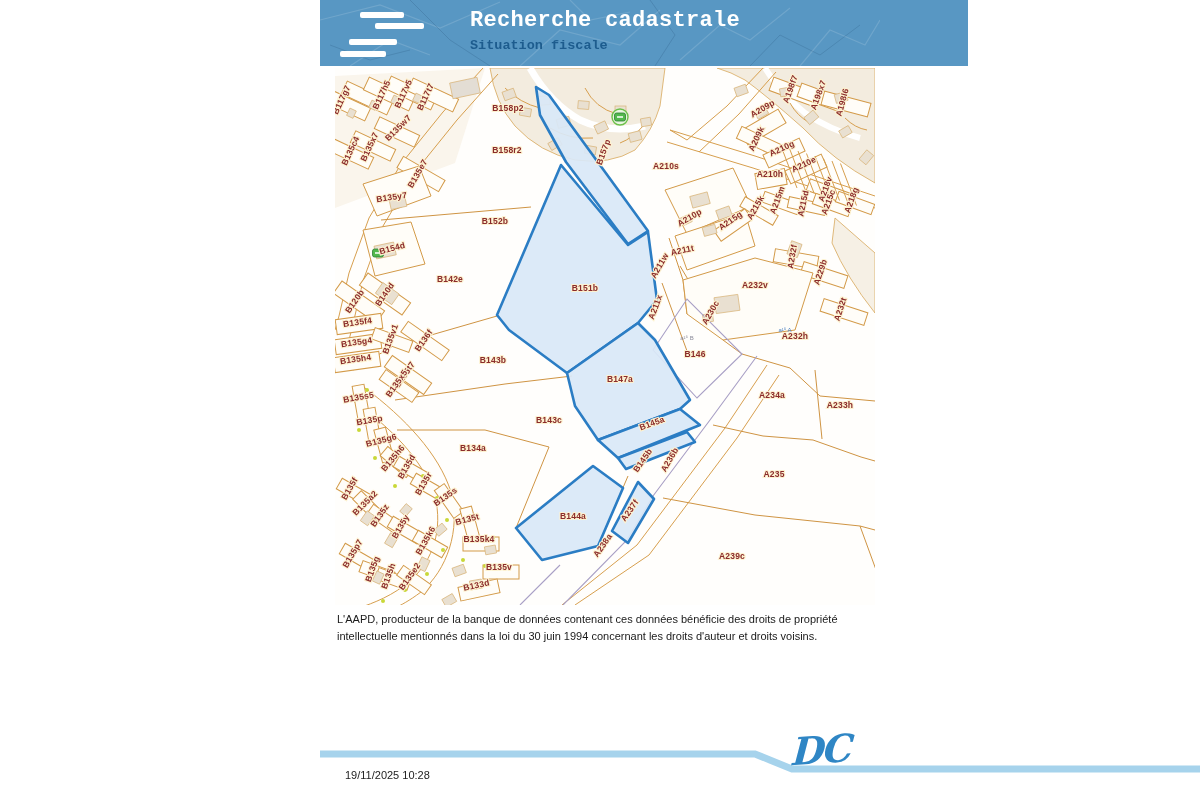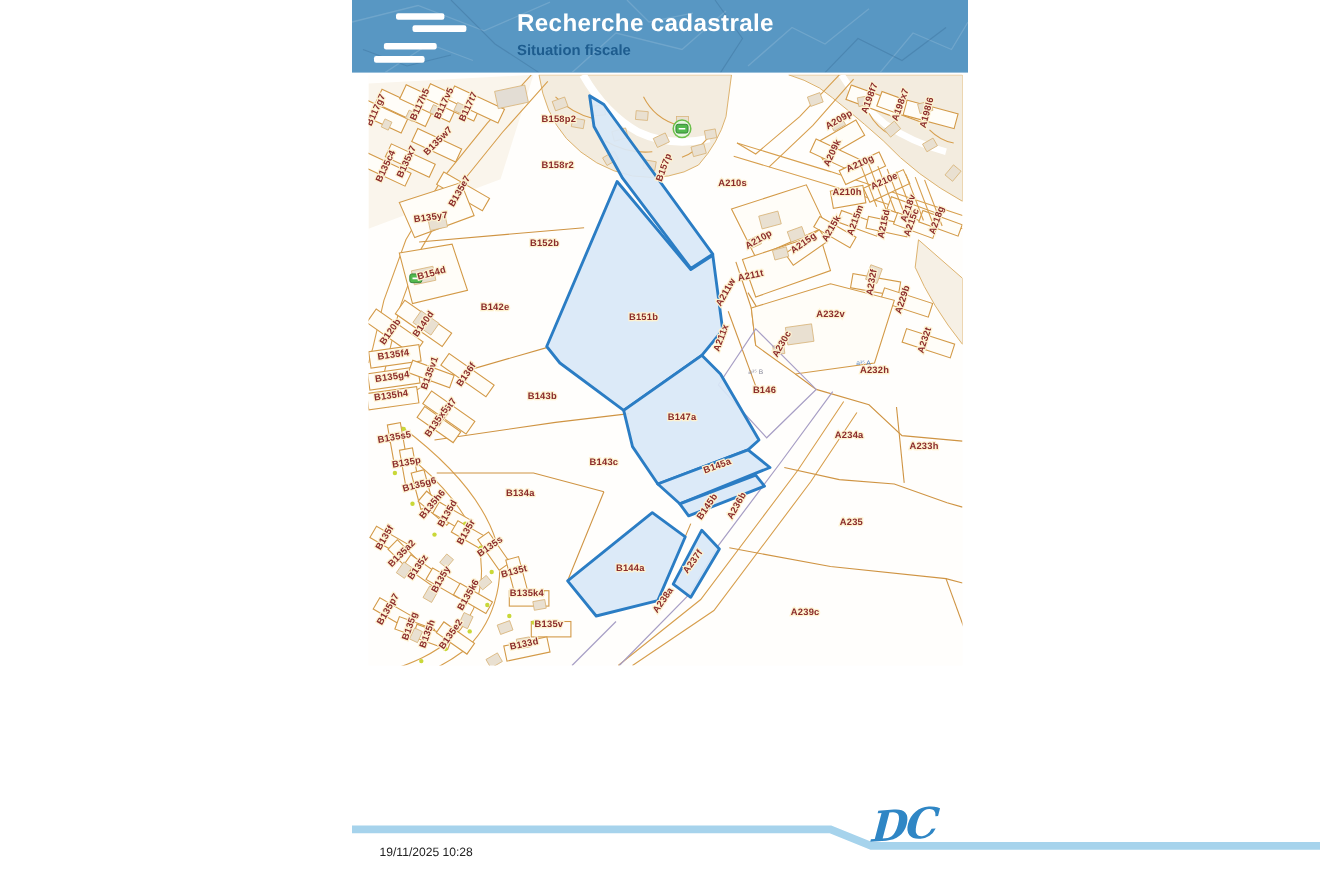--- a/index.html
+++ b/index.html
@@ -1,19 +1,19 @@
 <!DOCTYPE html>
 <html><head>
 <meta charset="utf-8">
 <style>
   html,body{margin:0;padding:0;background:#fff;}
   #canvas{position:relative;width:1200px;height:800px;background:#ffffff;overflow:hidden;
           font-family:"Liberation Sans",sans-serif;}
   
-  #header{position:absolute;left:320px;top:0;width:560px;height:66px;background:#5897c3;overflow:hidden;}
+  #header{position:absolute;left:320px;top:0;width:648px;height:66px;background:#5897c3;overflow:hidden;font-family:Liberation Mono, monospace;}
   #header .pattern{position:absolute;inset:0;}
   .logo{position:absolute;left:15px;top:2px;width:120px;height:62px;}
   .logo .bar{position:absolute;background:#ffffff;border-radius:2px;height:6px;}
   .bar1{left:25px;top:10px;width:44px;}
   .bar2{left:40px;top:21px;width:49px;}
   .bar3{left:14px;top:37px;width:48px;}
   .bar4{left:5px;top:49px;width:46px;}
   #header .title{position:absolute;left:150px;top:8px;font-size:22px;font-weight:bold;color:#ffffff;letter-spacing:.3px;}
   #header .subtitle{position:absolute;left:150px;top:38px;font-size:13.5px;font-weight:bold;color:#1d5c8e;}
   
@@ -381,20 +381,21 @@
           <text transform="translate(56 509) rotate(-70)" class="plabel">B135h</text>
           <text transform="translate(77 510) rotate(-55)" class="plabel">B135e2</text>
           <text transform="translate(93 474) rotate(-60)" class="plabel">B135k6</text>
           <text transform="translate(238 451) rotate(0)" class="plabel">B144a</text>
           <text transform="translate(297 444) rotate(-55)" class="plabel">A237f</text>
           <text transform="translate(270 479) rotate(-55)" class="plabel">A238a</text>
         </g>
   </svg>
   </div>
 
+  <div id="disclaimer">L'AAPD, producteur de la banque de données contenant ces données bénéficie des droits de propriété intellectuelle mentionnés dans la loi du 30 juin 1994 concernant les droits d'auteur et droits voisins.</div>
 
   <svg id="footer-line" viewBox="0 0 880 32">
     <path d="M0,6 L435,6 L472,21 L880,21" stroke="#a6d3ec" stroke-width="7" fill="none"></path>
   </svg>
   <div id="dc-logo">DC</div>
   <div id="timestamp">19/11/2025 10:28</div>
 
 </div>
 
 </body></html>

